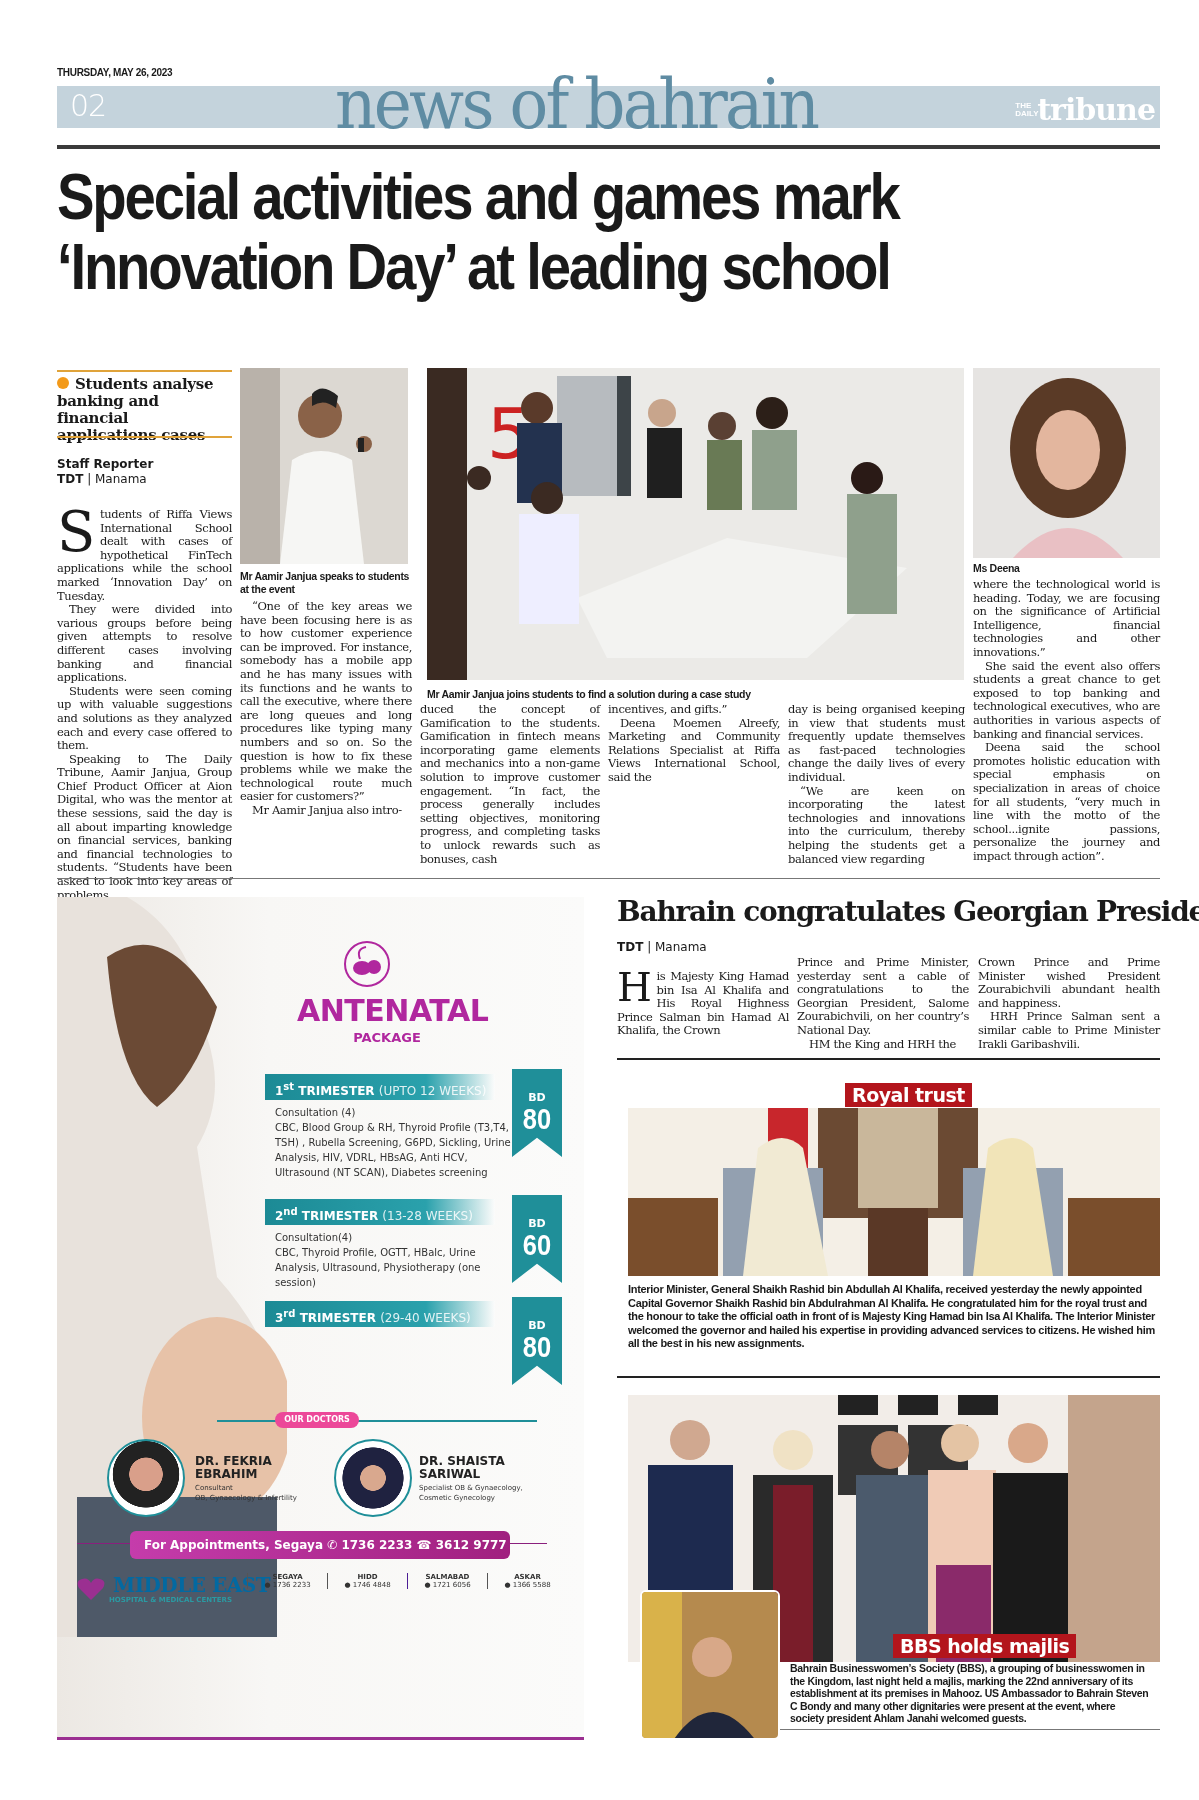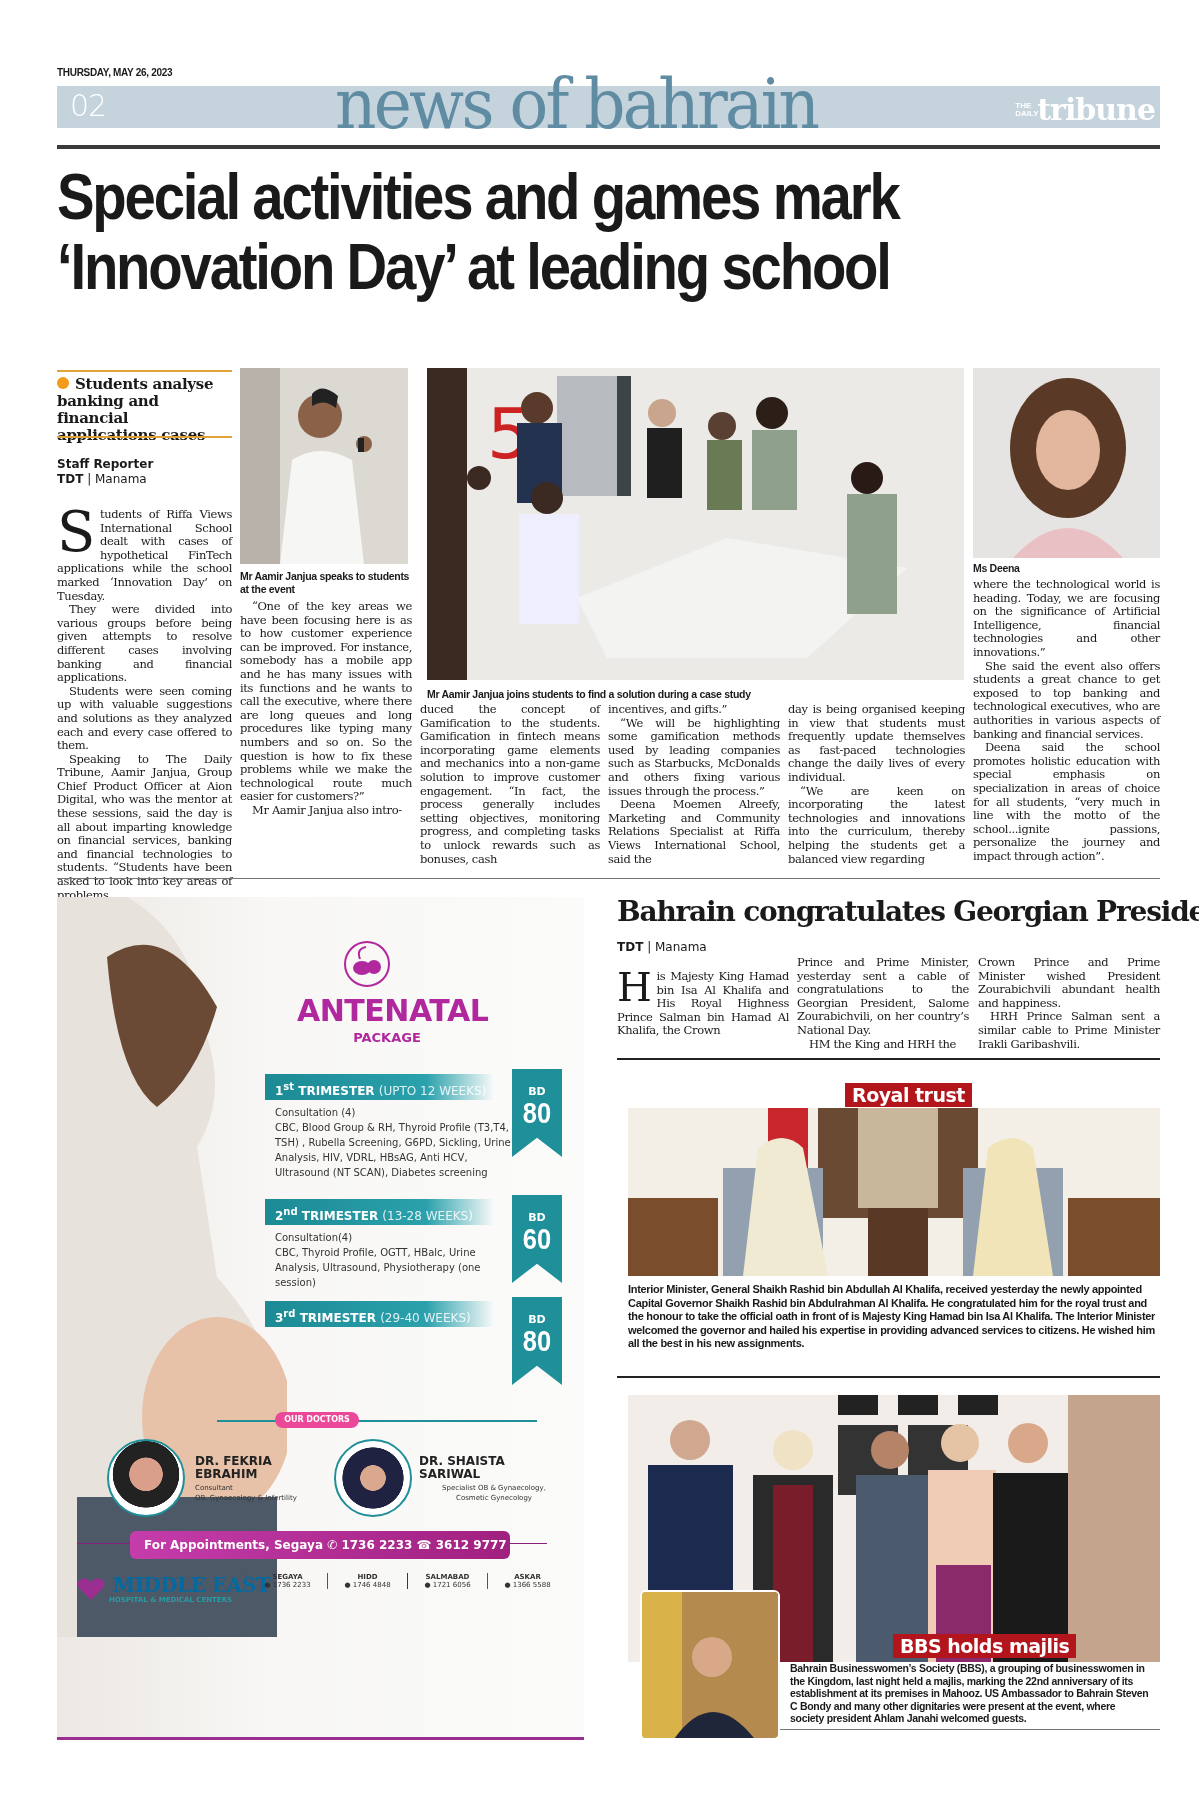--- a/index.html
+++ b/index.html
@@ -35,21 +35,21 @@
   .caption { font: bold 10.5px "Liberation Sans", sans-serif; line-height: 13px; letter-spacing: -0.3px; }
   .hline { height: 2px; background: #222; }
 
   
   .ad { left: 57px; top: 897px; width: 527px; height: 843px; background: #f7f6f4; overflow: hidden; border-bottom: 3px solid #9b2f91; }
   .ad-inner { position: absolute; inset: 0; }
   .trim-head { position: absolute; left: 208px; height: 26px; width: 230px; background: linear-gradient(90deg,#1c8a95,#2aa1ac 70%, rgba(255,255,255,0.4)); color: #fff; font: bold 12px "DejaVu Sans", sans-serif; line-height: 26px; padding-left: 10px; white-space: nowrap; }
   .trim-head span.w { font-weight: normal; opacity: 0.85; }
   .trim-body { position: absolute; left: 218px; width: 240px; font: 10px "DejaVu Sans", sans-serif; line-height: 15px; color: #333; }
   .ribbon { position: absolute; left: 455px; width: 50px; height: 88px; background: #1f8f99; color: #fff; text-align: center; clip-path: polygon(0 0,100% 0,100% 100%,50% 78%,0 100%); }
-  .ribbon .bd { font: bold 11px "DejaVu Sans", sans-serif; margin-top: 16px; display:block; }
+  .ribbon .bd { font: bold 11px "DejaVu Sans", sans-serif; margin-top: 22px; display:block; }
   .ribbon .price { font: bold 30px "Liberation Sans", sans-serif; display:block; line-height: 30px; transform: scaleX(0.85); }
 
   .redtag { background: #b3151c; color: #fff; font: bold 19px "DejaVu Sans", sans-serif; padding: 0 7px; line-height: 24px; letter-spacing: -0.5px; }
 </style>
 </head>
 <body>
 
 <div class="abs date">THURSDAY, MAY 26, 2023</div>
 <div class="abs band"></div>
 <div class="abs pageno">02</div>
@@ -128,21 +128,20 @@
 </div>
 <div class="abs col" style="left:240px;top:600px;width:172px;">
   <p>“One of the key areas we have been focusing here is as to how customer experience can be improved. For instance, somebody has a mobile app and he has many issues with its functions and he wants to call the executive, where there are long queues and long procedures like typing many numbers and so on. So the question is how to fix these problems while we make the technological route much easier for customers?”</p>
   <p>Mr Aamir Janjua also intro-</p>
 </div>
 <div class="abs col" style="left:420px;top:703px;width:180px;">
   <p class="first">duced the concept of Gamification to the students. Gamification in fintech means incorporating game elements and mechanics into a non-game solution to improve customer engagement. “In fact, the process generally includes setting objectives, monitoring progress, and completing tasks to unlock rewards such as bonuses, cash</p>
 </div>
 <div class="abs col" style="left:608px;top:703px;width:172px;">
   <p class="first">incentives, and gifts.”</p>
-  <p>“We will be highlighting some gamification methods used by leading companies such as Starbucks, McDonalds and others fixing various issues through the process.”</p>
   <p>Deena Moemen Alreefy, Marketing and Community Relations Specialist at Riffa Views International School, said the</p>
 </div>
 <div class="abs col" style="left:788px;top:703px;width:177px;">
   <p class="first">day is being organised keeping in view that students must frequently update themselves as fast-paced technologies change the daily lives of every individual.</p>
   <p>“We are keen on incorporating the latest technologies and innovations into the curriculum, thereby helping the students get a balanced view regarding</p>
 </div>
 <div class="abs col" style="left:973px;top:578px;width:187px;">
   <p class="first">where the technological world is heading. Today, we are focusing on the significance of Artificial Intelligence, financial technologies and other innovations.”</p>
   <p>She said the event also offers students a great chance to get exposed to top banking and technological executives, who are authorities in various aspects of banking and financial services.</p>
   <p>Deena said the school promotes holistic education with special emphasis on specialization in areas of choice for all students, “very much in line with the motto of the school...ignite passions, personalize the journey and impact through action”.</p>
@@ -195,21 +194,21 @@
   <div class="abs" style="left:160px;top:523px;width:320px;height:2px;background:#1f8f99;"></div>
   <div class="abs" style="left:218px;top:515px;width:84px;height:16px;background:#ec4899;border-radius:8px;color:#fff;font:bold 8px 'DejaVu Sans',sans-serif;text-align:center;line-height:16px;">OUR DOCTORS</div>
 
   <div class="abs" style="left:50px;top:542px;width:78px;height:78px;border-radius:50%;border:2px solid #1f8f99;background:radial-gradient(circle at 50% 45%,#d99f8a 0 30%,#222 31% 60%,#fff 61%);"></div>
   <div class="abs" style="left:138px;top:558px;font:bold 12px 'DejaVu Sans',sans-serif;line-height:13px;color:#222;width:120px;">DR. FEKRIA EBRAHIM</div>
   <div class="abs" style="left:138px;top:586px;font:7px 'DejaVu Sans',sans-serif;line-height:10px;color:#333;white-space:pre-line;width:140px;">Consultant
 OB, Gynaecology &amp; Infertility</div>
 
   <div class="abs" style="left:277px;top:542px;width:78px;height:78px;border-radius:50%;border:2px solid #1f8f99;background:radial-gradient(circle at 50% 50%,#d9a88e 0 24%,#1f2240 25% 58%,#fff 59%);"></div>
   <div class="abs" style="left:362px;top:558px;font:bold 12px 'DejaVu Sans',sans-serif;line-height:13px;color:#222;width:120px;">DR. SHAISTA SARIWAL</div>
-  <div class="abs" style="left:362px;top:586px;font:7px 'DejaVu Sans',sans-serif;line-height:10px;color:#333;white-space:pre-line;width:150px;text-align:center;">Specialist OB &amp; Gynaecology,
+  <div class="abs" style="left:362px;top:586px;font:7px 'DejaVu Sans',sans-serif;line-height:10px;color:#333;white-space:pre-line;width:150px;">Specialist OB &amp; Gynaecology,
 Cosmetic Gynecology</div>
 
   <div class="abs" style="left:20px;top:646px;width:470px;height:1px;background:#8a1f7d;"></div>
   <div class="abs" style="left:73px;top:634px;width:380px;height:28px;border-radius:6px;background:linear-gradient(90deg,#c53cab,#a0207f);color:#fff;font:bold 12px 'DejaVu Sans',sans-serif;line-height:28px;padding-left:14px;white-space:nowrap;">
     <span>For Appointments, Segaya</span>
     <span>✆</span>
     <span>1736 2233</span>
     <span>☎</span>
     <span>3612 9777</span>
   </div>

